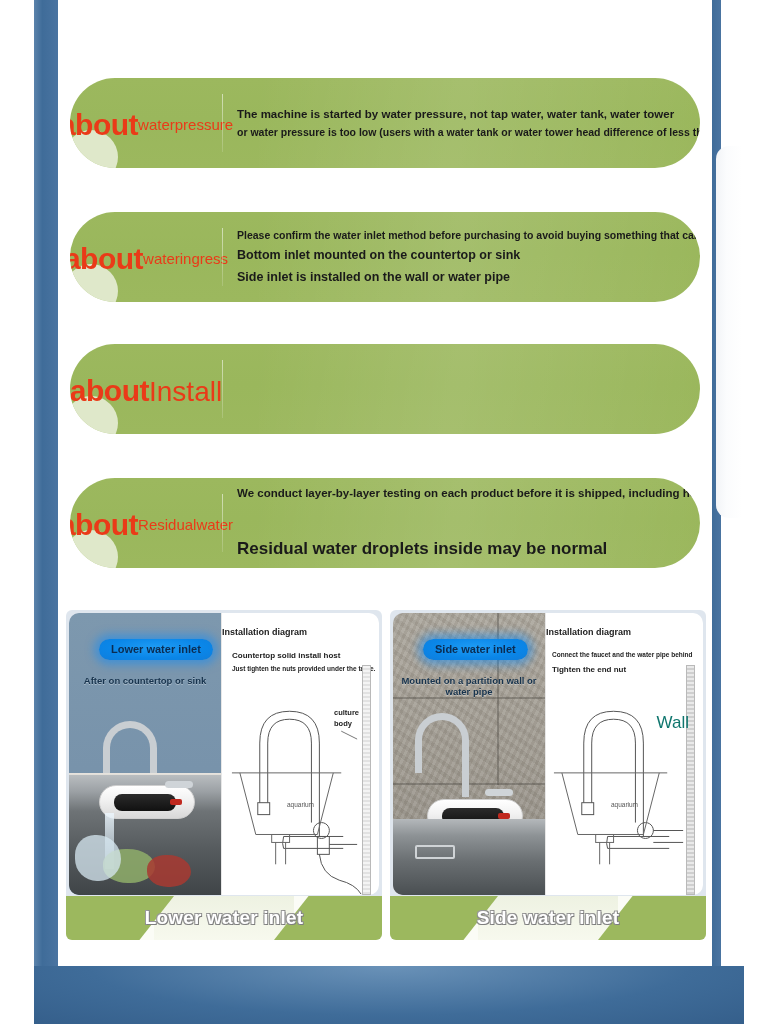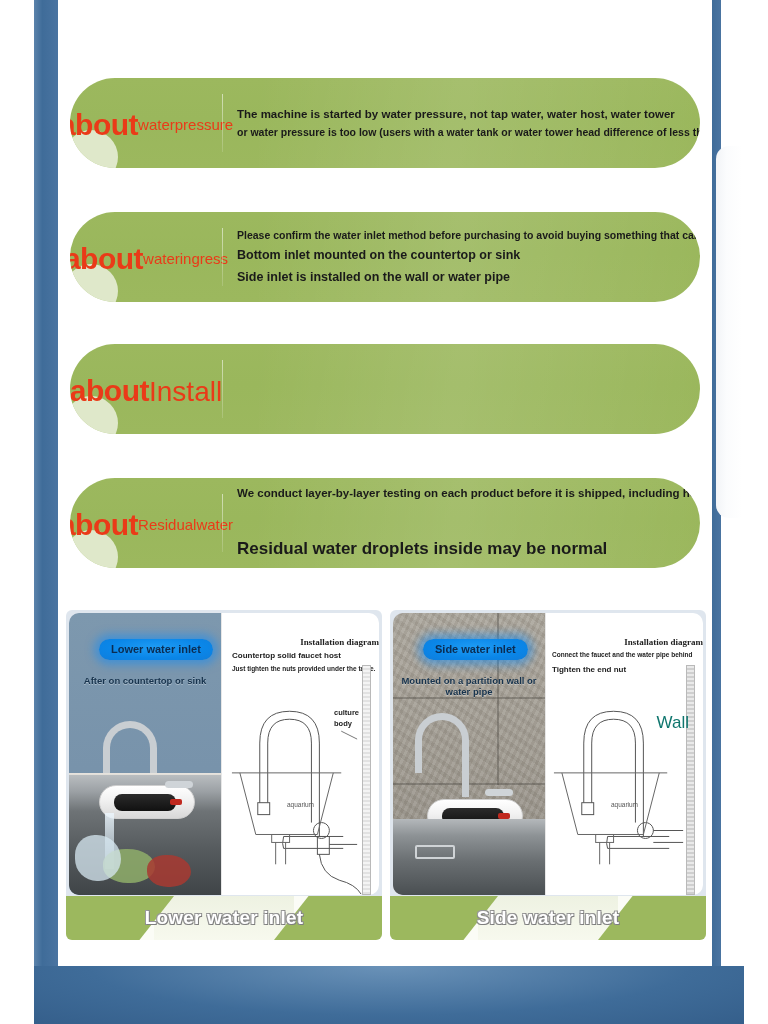--- a/index.html
+++ b/index.html
@@ -204,22 +204,22 @@
 
   
   .diagram {
     position: relative;
     width: 158px; height: 282px;
     background: #ffffff;
     border-radius: 0 10px 10px 0;
     border-left: 1px solid #e7e7e7;
   }
   .dg-title {
-    position:absolute; top: 24px; left:0; width:100%;
-    text-align:right; font-size: 9px; font-weight: bold; color:#222;font-family:Liberation Serif, serif;
+    position:absolute; top: 14px; left:0; width:100%;
+    text-align:left; font-size: 9px; font-weight: bold; color:#222;
   }
   .dg-note1 {
     position:absolute; top: 38px; left: 10px; width: 140px;
     font-size: 8px; font-weight: bold; color:#222; line-height:1.35;
   }
   .dg-note2 {
     position:absolute; top: 50px; left: 10px; width: 145px;
     font-size: 6.5px; font-weight: bold; color:#222; line-height:1.35;
   }
   .dg-note-r1 {
@@ -290,21 +290,21 @@
   <div class="content">
 
     <div class="pill" style="top:78px">
       <div class="pill-label">
         <span class="about">about</span>
         <span class="sub1">water</span>
         <span class="sub2">pressure</span>
       </div>
       <div class="pill-divider"></div>
       <div class="pill-body">
-        <div class="ln sz-12">The machine is started by water pressure, not tap water, water host, water tower</div>
+        <div class="ln sz-12">The machine is started by water pressure, not tap water, water tank, water tower</div>
         <div class="ln sz-11">or water pressure is too low (users with a water tank or water tower head difference of less than 6 meters)</div>
       </div>
     </div>
 
     <div class="pill" style="top:212px">
       <div class="pill-label">
         <span class="about">about</span>
         <span class="sub1">water</span>
         <span class="sub2">ingress</span>
       </div>
@@ -357,21 +357,21 @@
             </div>
             <div class="handle" style="left:96px; top:168px;"></div>
             <div class="water-stream" style="left:36px; top:200px; height:56px;"></div>
             <div class="veg" style="left:34px; top:236px; width:52px; height:34px; background:#8fae6a; opacity:.85;"></div>
             <div class="veg" style="left:78px; top:242px; width:44px; height:32px; background:#a83a31; opacity:.85;"></div>
             <div class="veg" style="left:6px; top:222px; width:46px; height:46px; background:rgba(215,232,242,.75);"></div>
           </div>
 
           <div class="diagram">
             <div class="dg-title">Installation diagram</div>
-            <div class="dg-note1">Countertop solid faucet host</div>
+            <div class="dg-note1">Countertop solid install host</div>
             <div class="dg-note2" style="top:52px">Just tighten the nuts provided under the table.</div>
             <div class="dg-pipe"></div>
             <div class="dg-label-culture">
               <div>culture</div>
               <div>body</div>
             </div>
             <svg class="dg-svg" viewBox="0 0 158 282">
               <g fill="none" stroke="#555" stroke-width="1">
                 <path d="M38 190 L38 130 Q38 98 68 98 Q98 98 98 130 L98 224"></path>
                 <path d="M46 190 L46 130 Q46 106 68 106 Q90 106 90 130 L90 210"></path>

